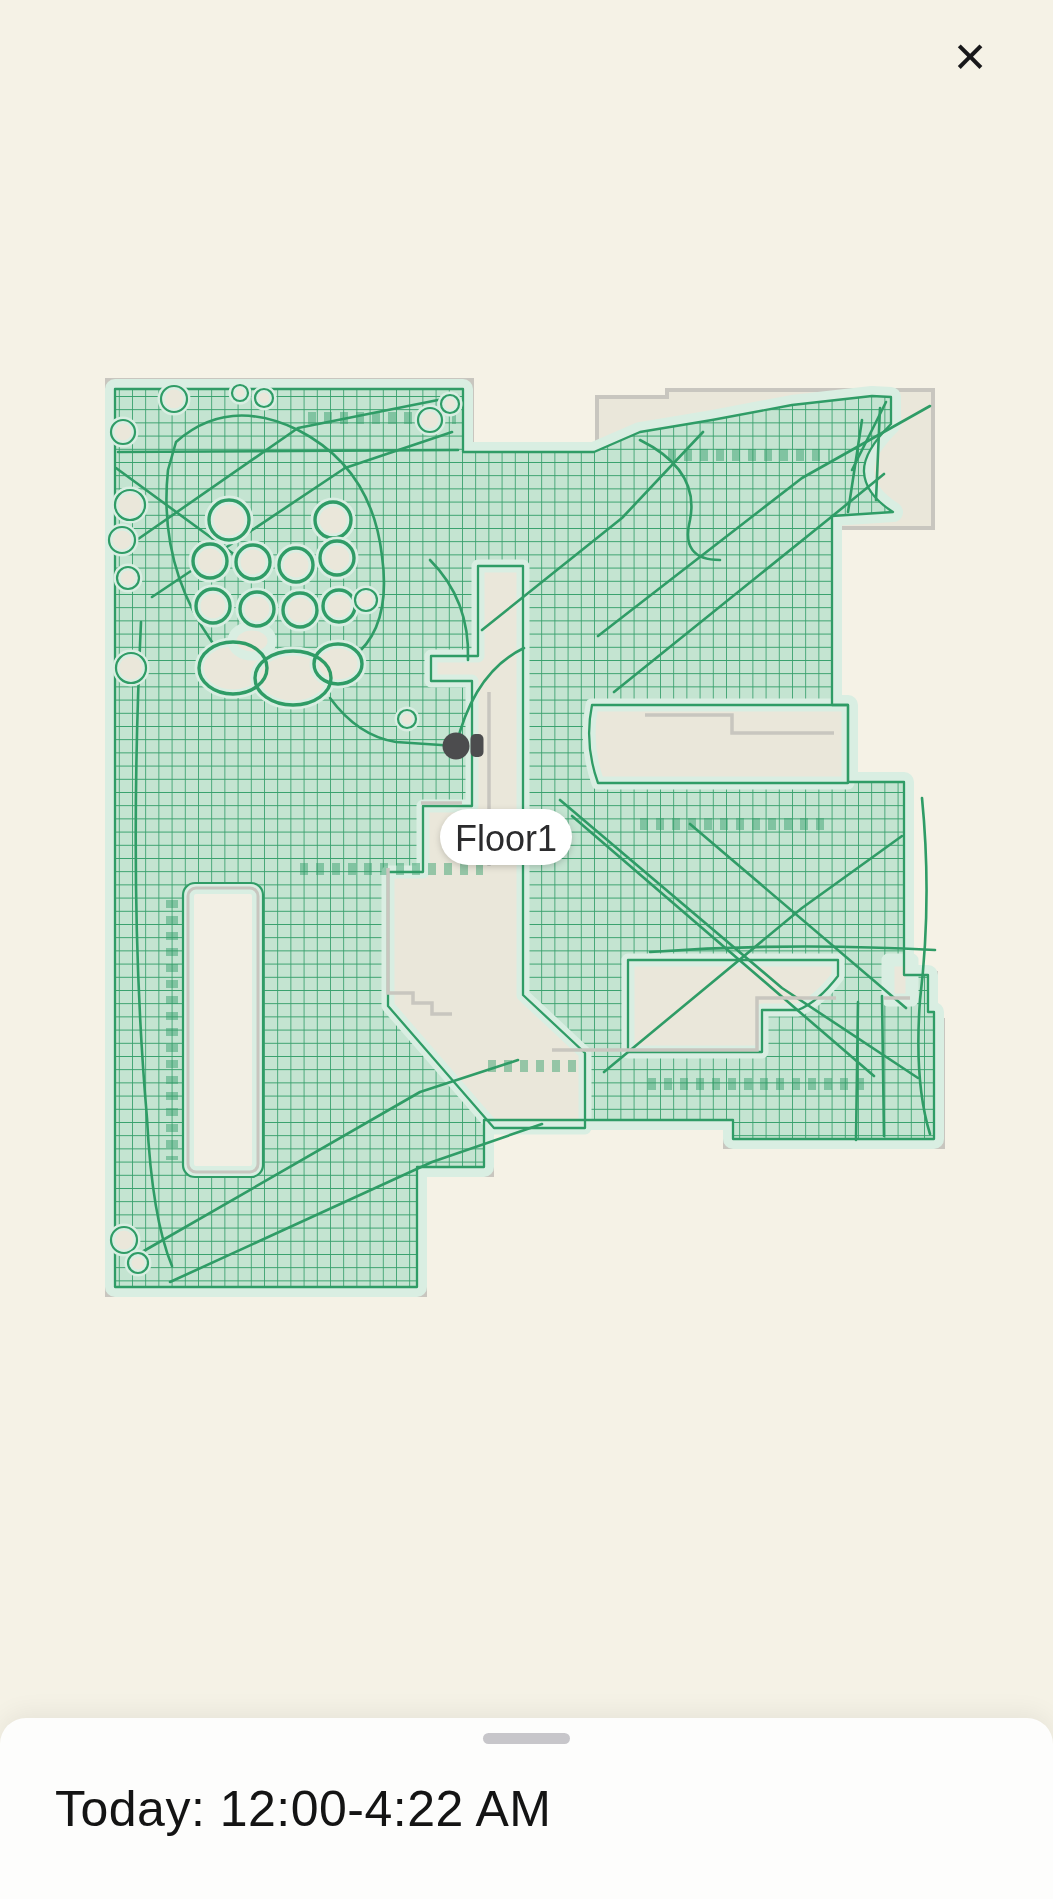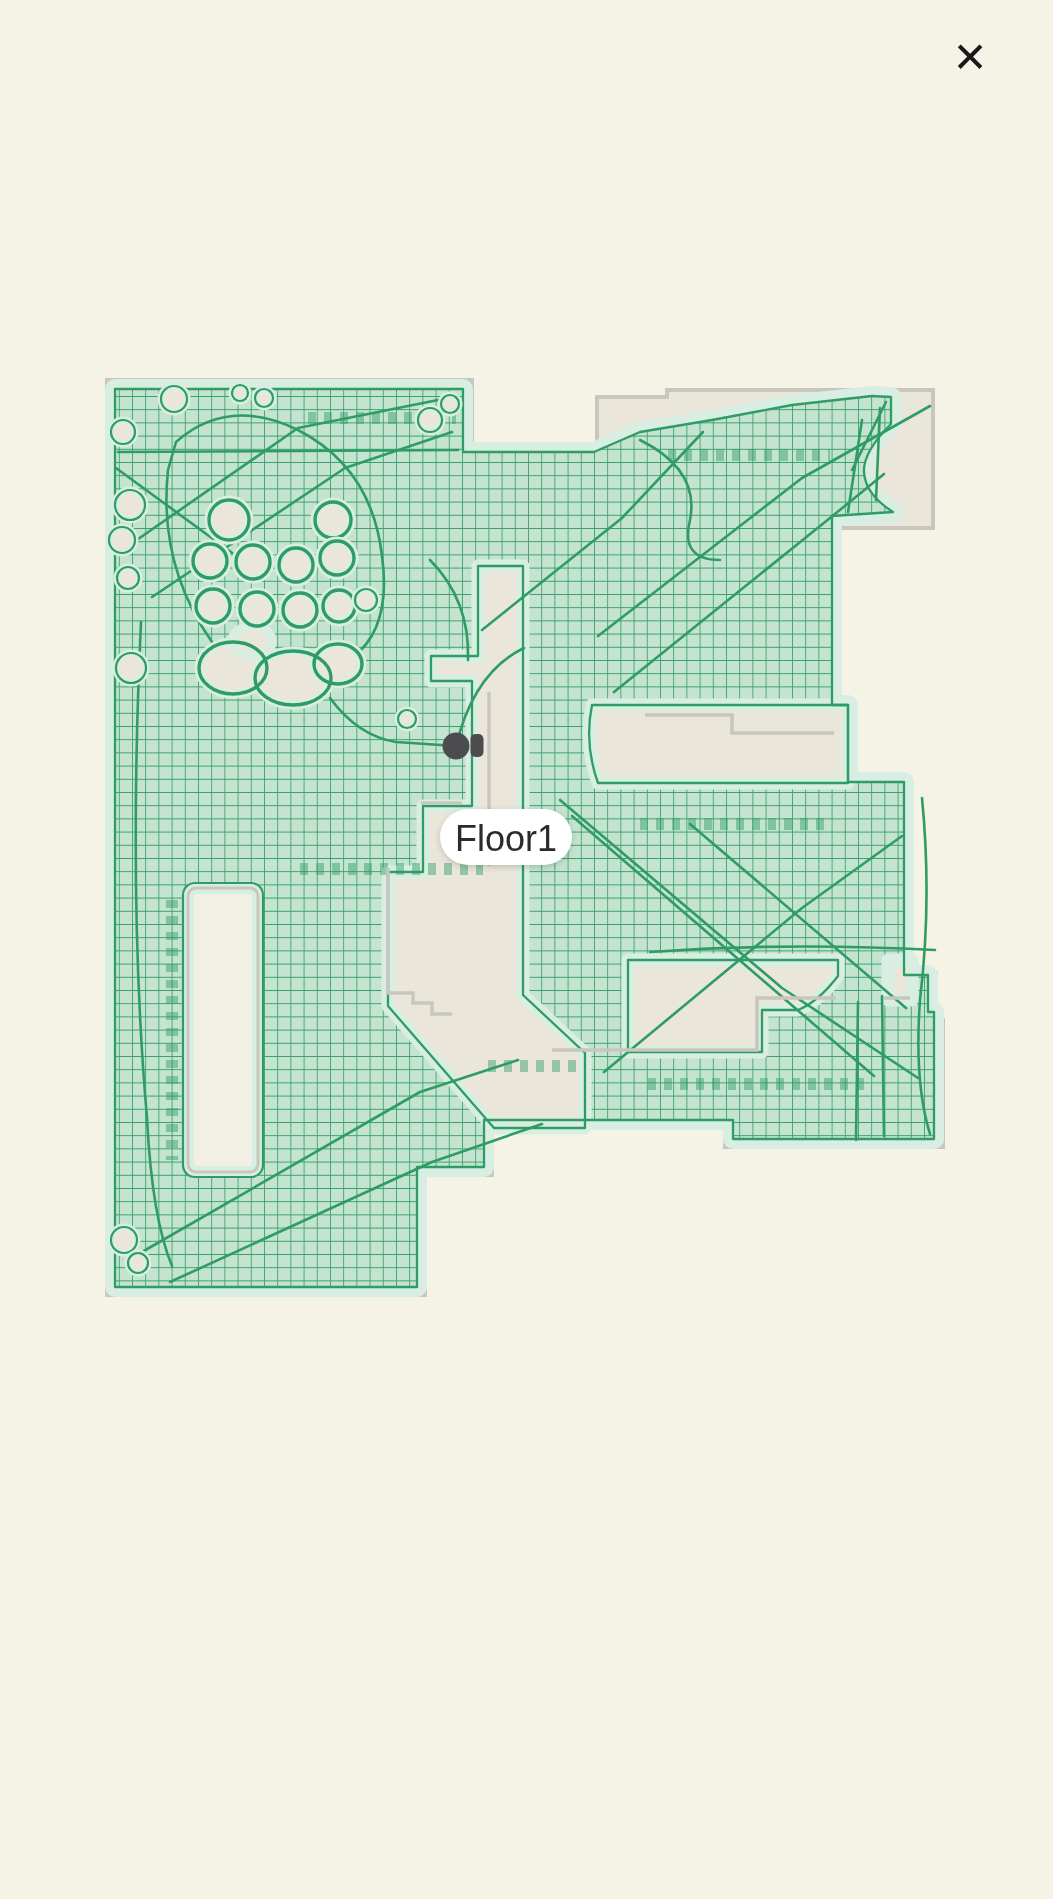--- a/index.html
+++ b/index.html
@@ -219,14 +219,18 @@
     <g class="pill-g">
       <rect class="pill" x="440" y="809" width="132" height="56" rx="28"></rect>
       <text class="pill-text" x="506" y="851" text-anchor="middle">Floor1</text>
     </g>
   </svg>
 
   <button class="close-btn">
     <span>✕</span>
   </button>
 
+  <div class="sheet">
+    <div class="handle"></div>
+    <div class="sheet-title">Today: 12:00-4:22 AM</div>
+  </div>
 
 </div>
 
 </body></html>

